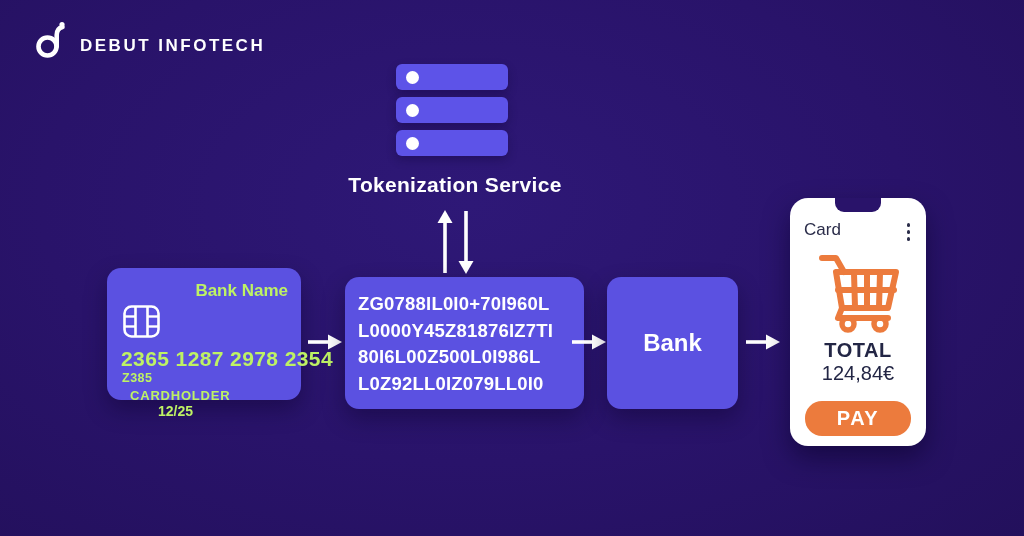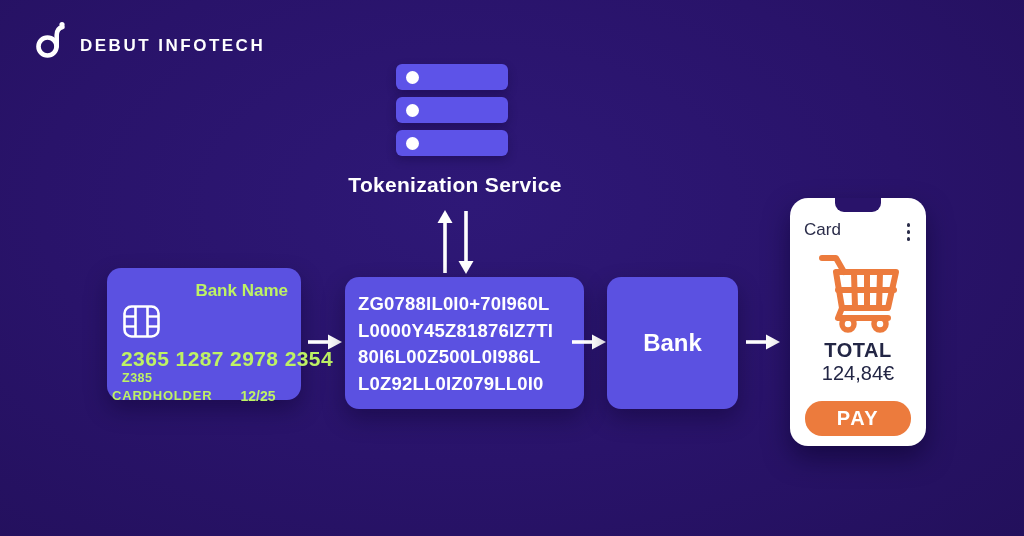--- a/index.html
+++ b/index.html
@@ -35,23 +35,23 @@
   .box{ position:absolute; background:#5b51e1; border-radius:14px;
         box-shadow:0 10px 22px rgba(10,2,40,.38); }
 
   
   .card{ left:107px; top:268px; width:194px; height:132px; color:#bef264; }
   .card-bank{ position:absolute; right:13px; top:13px; font-size:17px; font-weight:700; }
   .card-chip{ position:absolute; left:16px; top:37px; }
   .card-number{ position:absolute; left:14px; top:79px; font-size:21px; font-weight:600;
                 letter-spacing:.4px; white-space:nowrap; }
   .card-code{ position:absolute; left:15px; top:103px; font-size:12.5px; font-weight:600; letter-spacing:.5px; }
-  .card-bottom{ position:absolute; left:5px; right:14px; top:120px; display:flex; }
+  .card-bottom{ position:absolute; left:23px; right:14px; top:120px; display:flex;flex-direction:column; }
   .card-holder{ font-size:13px; font-weight:600; letter-spacing:.8px; }
-  .card-expiry{ font-size:14px; font-weight:600; margin-left:28px;text-align:right; }
+  .card-expiry{ font-size:14px; font-weight:600; margin-left:28px; }
 
   
   .tstring{ left:345px; top:277px; width:239px; height:132px; padding:14px 0 0 13px; }
   .tstring-line{ color:#ffffff; font-size:18.5px; font-weight:600; line-height:26.5px;
                  letter-spacing:.2px; white-space:nowrap; }
 
   
   .token{ left:607px; top:277px; width:131px; height:132px;
           display:flex; align-items:center; justify-content:center; }
   .token-label{ color:#ffffff; font-size:24px; font-weight:700; }

